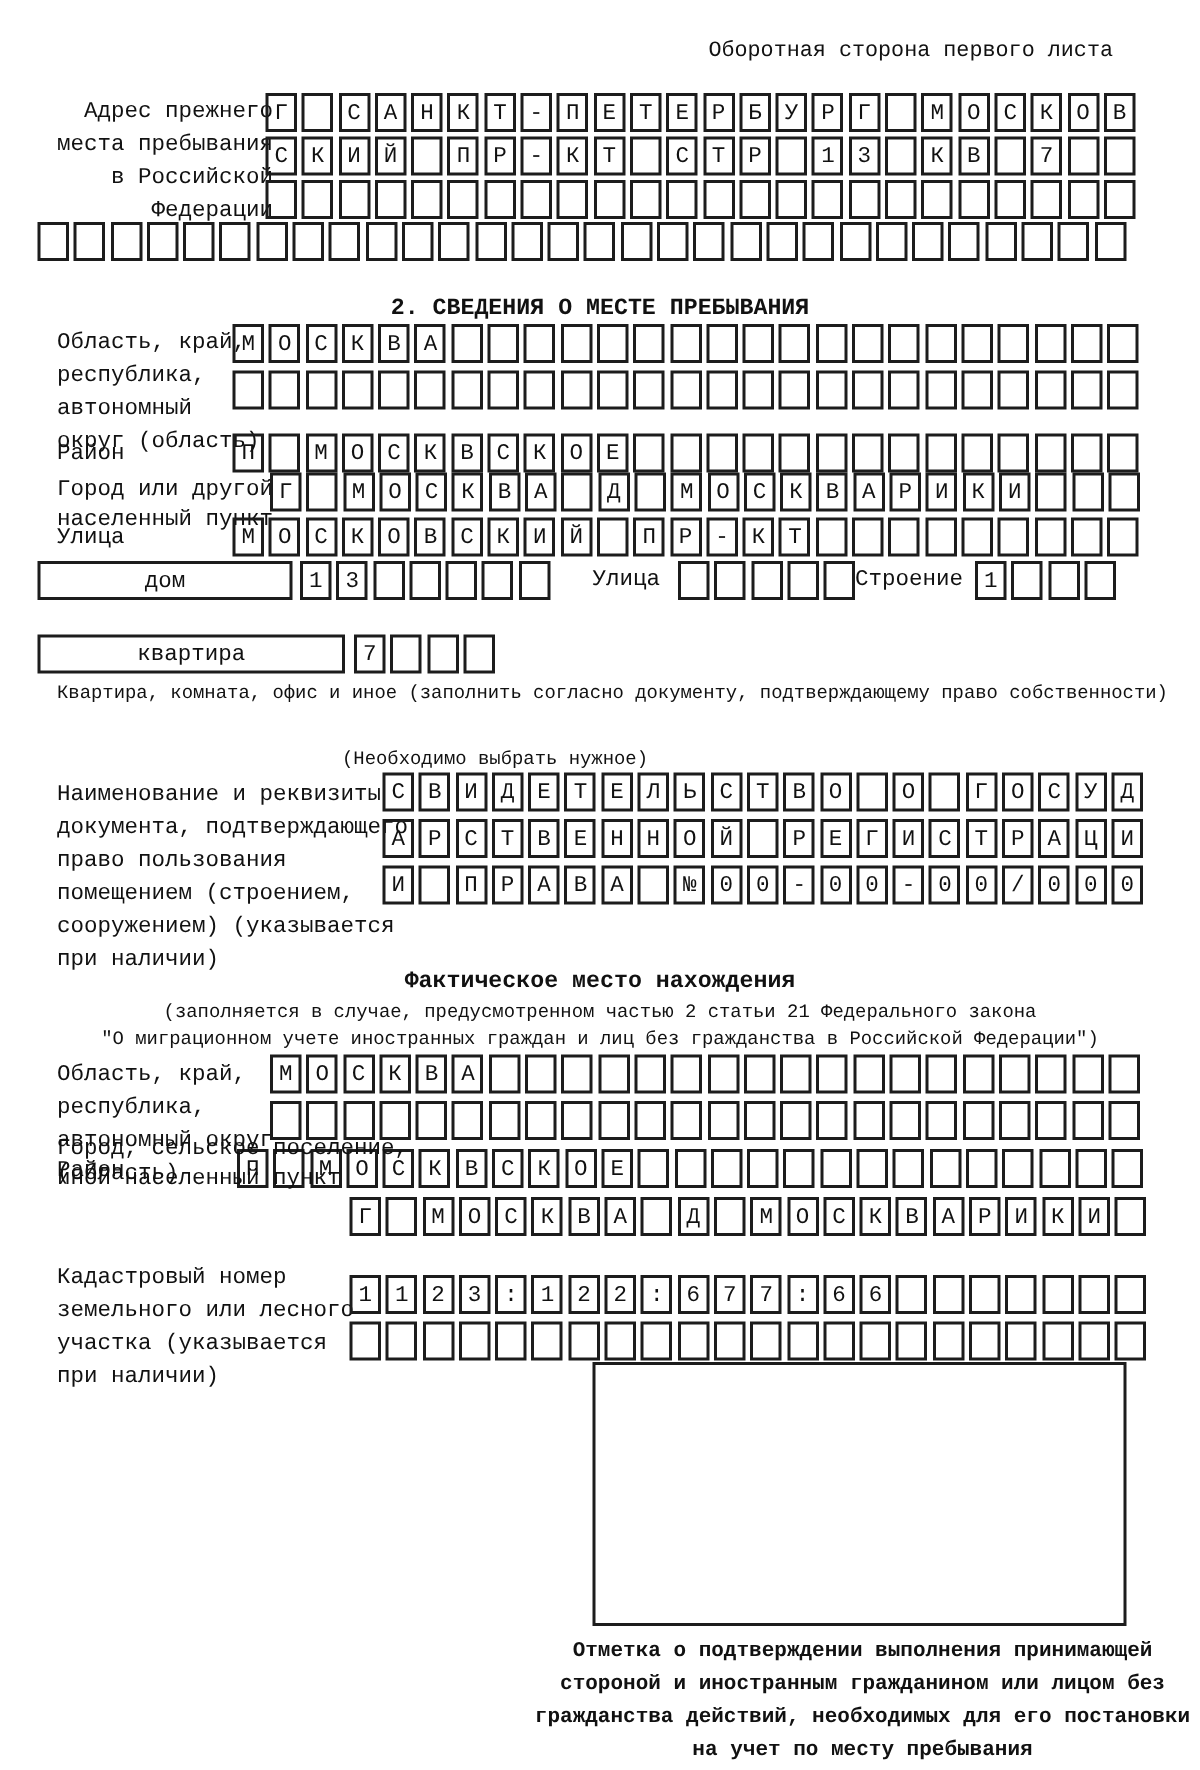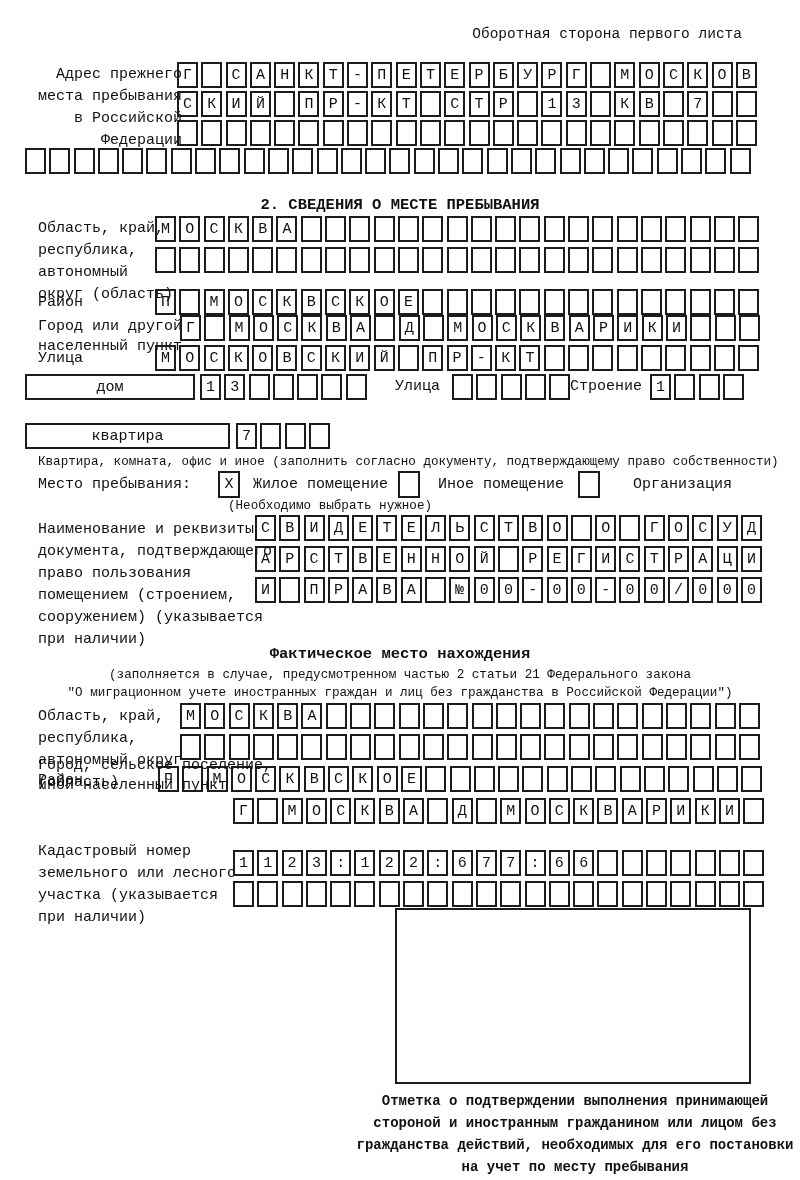--- a/index.html
+++ b/index.html
@@ -318,29 +318,20 @@
 
   <div class="abs bigcell" style="left:25px;top:423px;width:205px;">квартира</div>
   <div class="abs row" style="left:236px;top:423px;">
       <div class="cell">7</div>
       <div class="cell"></div>
       <div class="cell"></div>
       <div class="cell"></div>
     </div>
   <div class="abs cap" style="left:38px;top:455px;">Квартира, комната, офис и иное (заполнить согласно документу, подтверждающему право собственности)</div>
 
-  <div class="abs" style="left:38px;top:471px;width:730px;height:28px;">
-    <span class="abs" style="left:0;top:5px;font-size:15px;">Место пребывания:</span>
-    <span class="abs cbox" style="left:180px;top:0;">X</span>
-    <span class="abs" style="left:215px;top:5px;font-size:15px;">Жилое помещение</span>
-    <span class="abs cbox" style="left:360px;top:0;"></span>
-    <span class="abs" style="left:400px;top:5px;font-size:15px;">Иное помещение</span>
-    <span class="abs cbox" style="left:540px;top:0;"></span>
-    <span class="abs" style="left:595px;top:5px;font-size:15px;">Организация</span>
-  </div>
   <div class="abs cap center" style="left:160px;top:499px;width:340px;">(Необходимо выбрать нужное)</div>
 
   <div class="abs lbl" style="left:38px;top:519px;">Наименование и реквизиты
 документа, подтверждающего
 право пользования
 помещением (строением,
 сооружением) (указывается
 при наличии)</div>
   <div class="abs row" style="left:255px;top:515px;">
       <div class="cell">С</div>

